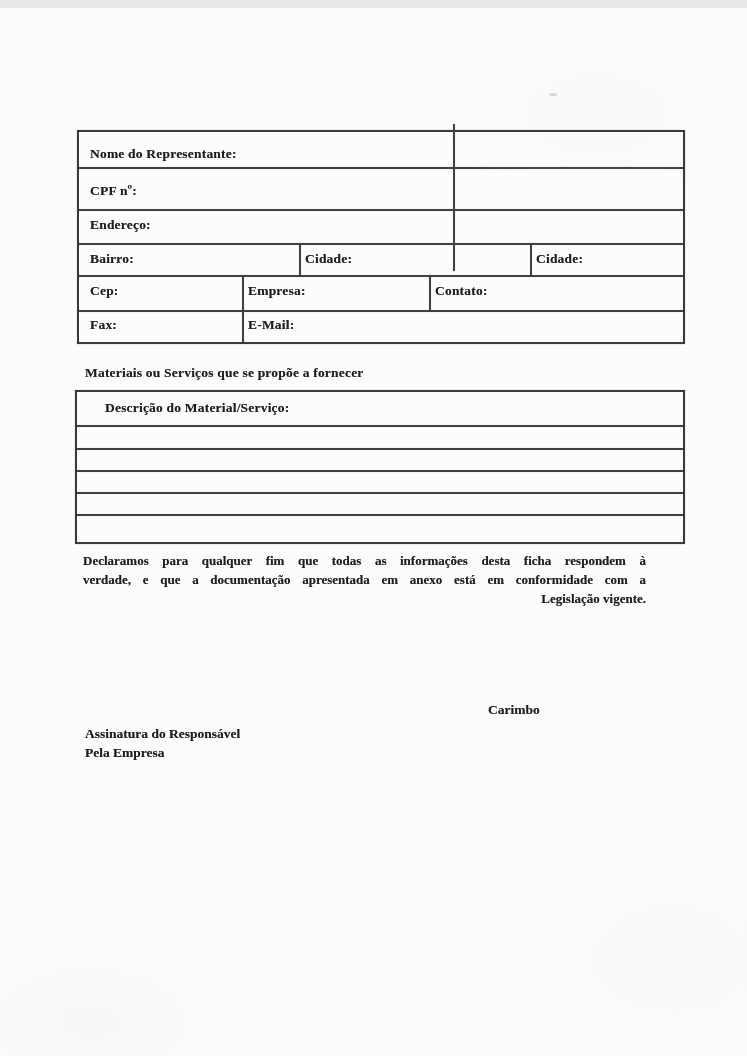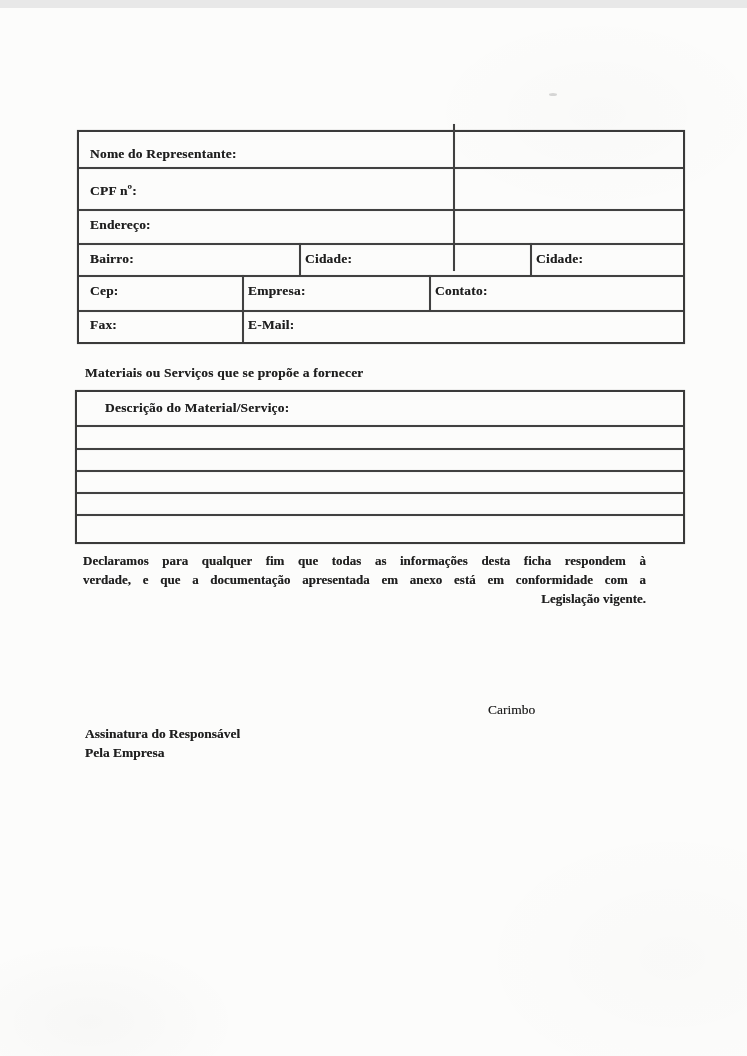--- a/index.html
+++ b/index.html
@@ -28,21 +28,21 @@
   .hl{position:absolute;left:0;right:0;height:1.5px;background:#414141;box-shadow:0 0 1px rgba(0,0,0,.3);}
   .vl{position:absolute;width:1.5px;background:#414141;box-shadow:0 0 1px rgba(0,0,0,.3);}
   .fill-area{position:absolute;}
   
   .heading{position:absolute;left:85px;top:357px;font-size:13.5px;font-weight:700;letter-spacing:.2px;white-space:nowrap;text-shadow:0 0 .6px rgba(40,40,40,.55);}
   .decl{position:absolute;left:83px;top:544px;width:563px;font-size:13px;font-weight:700;line-height:18.8px;text-shadow:0 0 .6px rgba(40,40,40,.55);}
   .decl .just{text-align:justify;text-align-last:justify;}
   .decl .last{text-align:right;}
   .sig-left{position:absolute;left:85px;top:716px;font-size:13.5px;font-weight:700;line-height:19px;text-shadow:0 0 .6px rgba(40,40,40,.55);}
   .sig-left .l2{}
-  .sig-right{position:absolute;left:488px;top:694px;font-size:13.5px;font-weight:400;text-shadow:0 0 .6px rgba(40,40,40,.55);}
+  .sig-right{position:absolute;left:488px;top:694px;font-size:13.5px;font-weight:700;text-shadow:0 0 .6px rgba(40,40,40,.55);}
   .artifact{position:absolute;left:549px;top:85px;width:8px;height:3px;border-radius:50%;background:rgba(130,130,130,.30);}
 </style>
 </head>
 <body>
 
 <div class="page">
 
   <div class="artifact"></div>
 
   <div class="t1">

